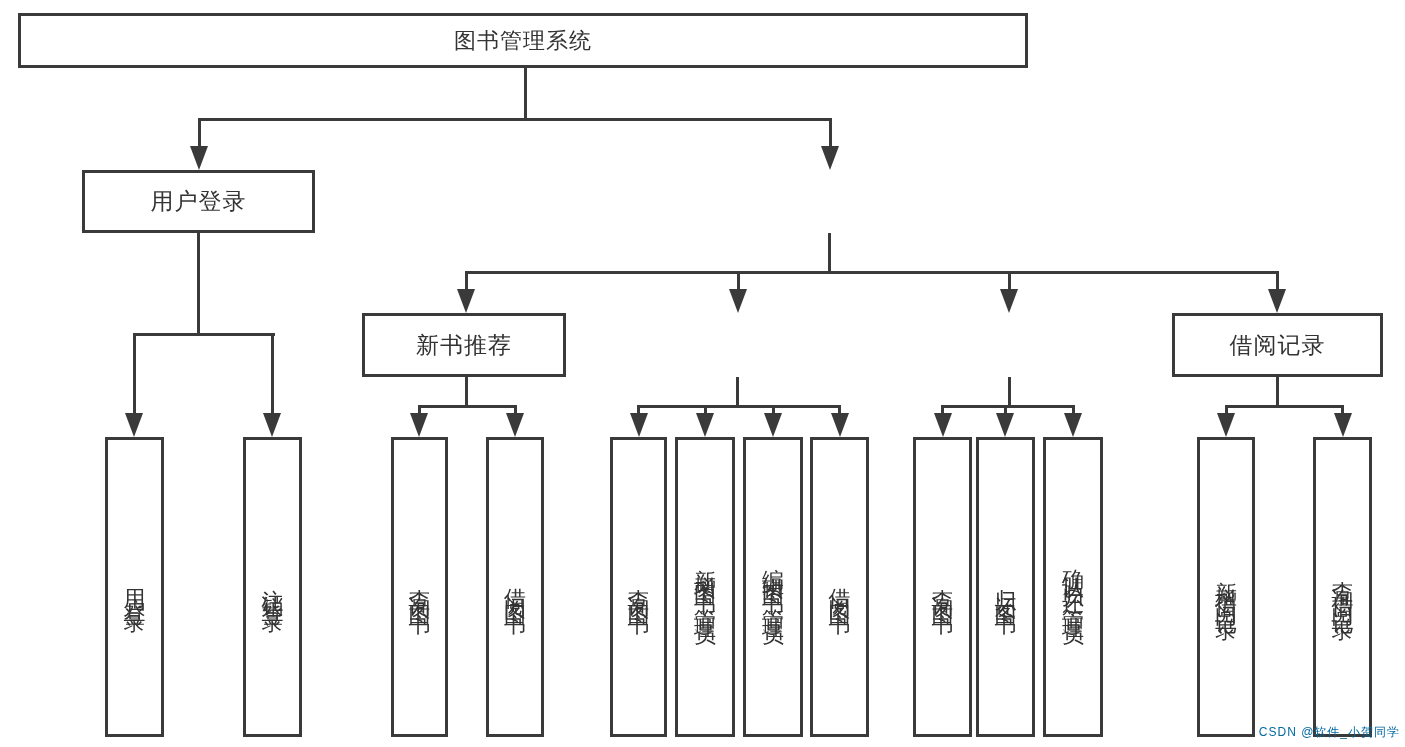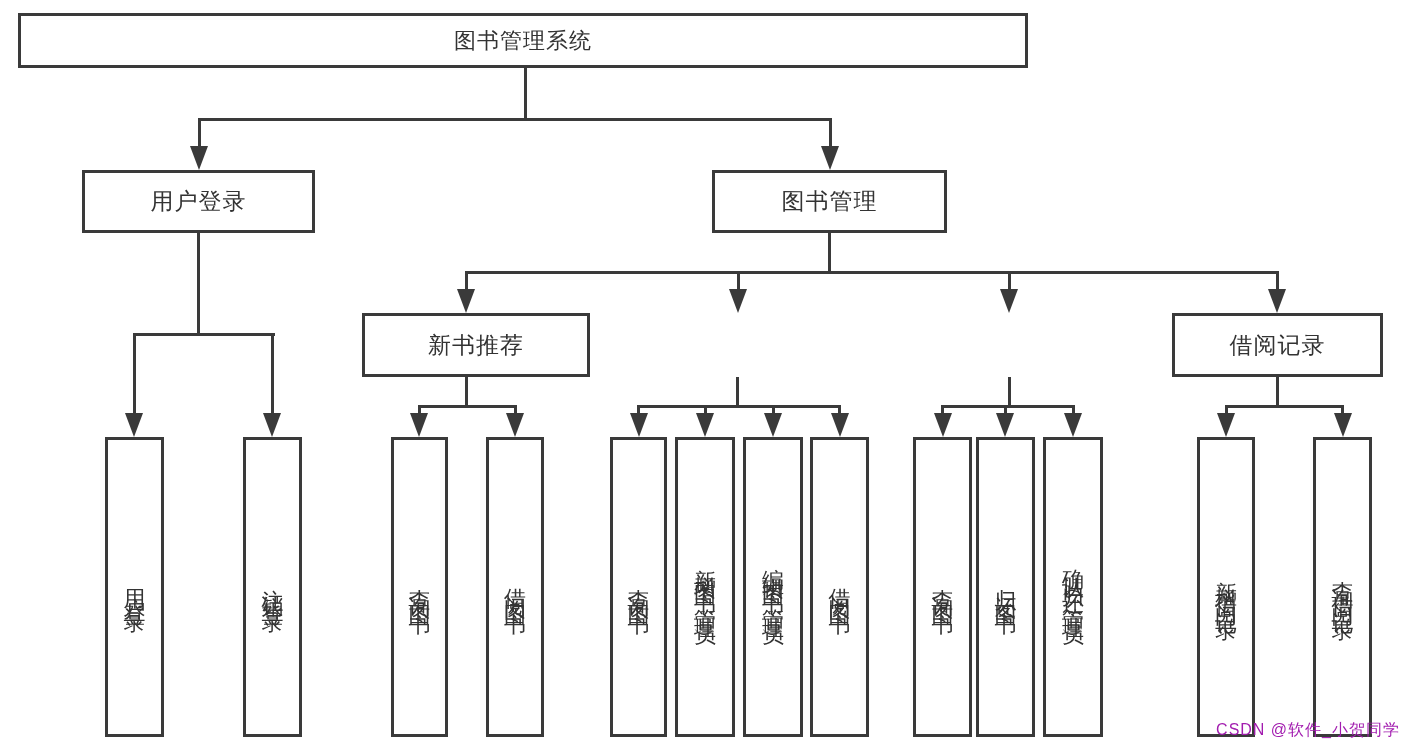--- a/index.html
+++ b/index.html
@@ -43,44 +43,41 @@
     width: 0;
     height: 0;
     border-left: 9px solid transparent;
     border-right: 9px solid transparent;
     border-top: 24px solid #3a3a3a;
   }
   .watermark {
     position: absolute;
     right: 5px;
     bottom: 6px;
-    font-size: 16px;
-    color: #a21caf;
+    font-size: 12px;
+    color: #0369a1;
     letter-spacing: 1px;
     z-index: 5;
     white-space: nowrap;
   }
 </style>
 </head>
 <body>
 
 <div class="stage">
 
   <div class="node h root" style="left:18px; top:13px; width:1010px; height:55px;">
     <span>图书管理系统</span>
   </div>
 
   <div class="node h" style="left:82px; top:170px; width:233px; height:63px;">
     <span>用户登录</span>
   </div>
-  <div class="node h" style="left:712px; top:170px; width:235px; height:63px;">
-    <span>图书管理</span>
-  </div>
 
-  <div class="node h" style="left:362px; top:313px; width:228px; height:64px;">
+  <div class="node h" style="left:362px; top:313px; width:204px; height:64px;">
     <span>新书推荐</span>
   </div>
   <div class="node h" style="left:1172px; top:313px; width:211px; height:64px;">
     <span>借阅记录</span>
   </div>
 
   <div class="node v" style="left:105px; top:437px; width:59px; height:300px;">
     <span>用户登录</span>
   </div>
   <div class="node v" style="left:243px; top:437px; width:59px; height:300px;">

